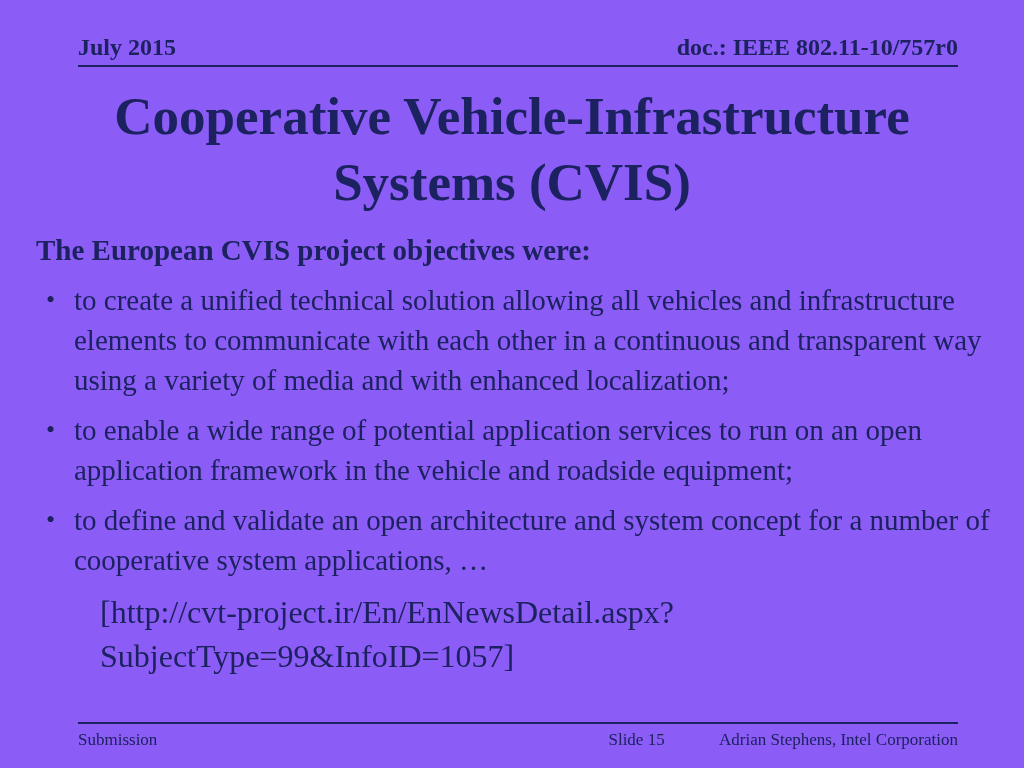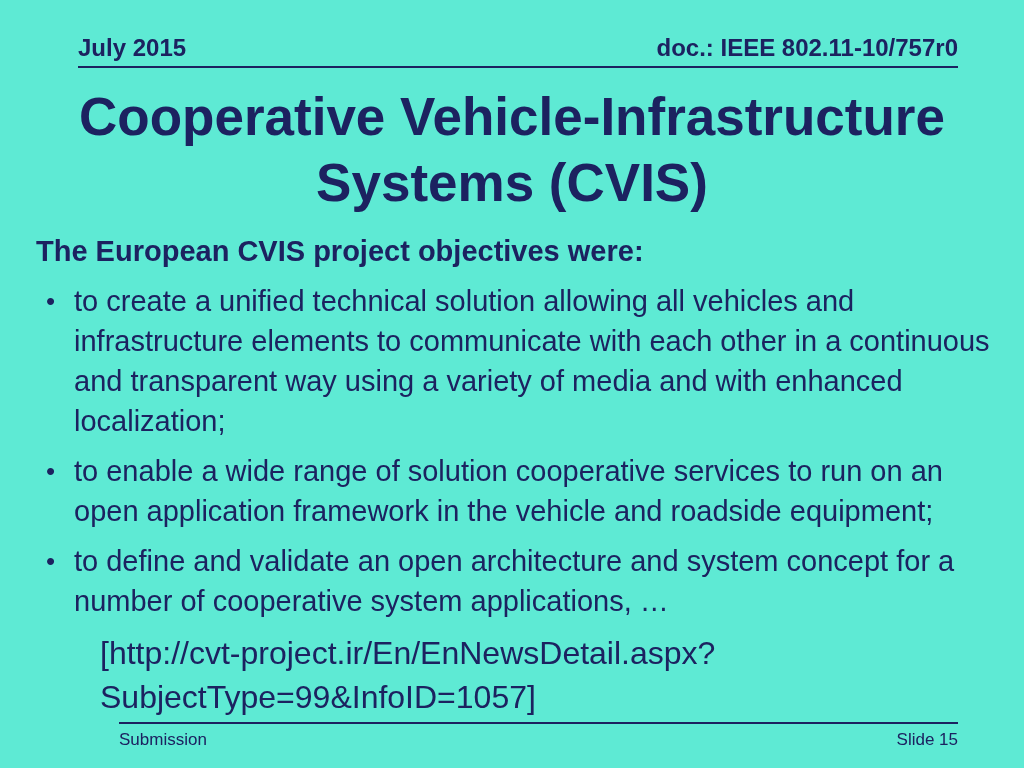--- a/index.html
+++ b/index.html
@@ -1,23 +1,23 @@
 <!DOCTYPE html>
 <html><head>
 <meta charset="utf-8">
 <style>
   * { margin: 0; padding: 0; box-sizing: border-box; }
   html, body { background: #ffffff; }
   .slide {
     position: relative;
     width: 1024px;
     height: 768px;
-    background: #5eead4;
+    background: #8b5cf6;
     color: #1c2260;
-    font-family: Liberation Sans, sans-serif;
+    font-family: Liberation Serif, serif;
     overflow: hidden;
   }
   .header {
     display: flex;
     justify-content: space-between;
     align-items: flex-end;
     margin: 34px 66px 0 78px;
     padding-bottom: 4px;
     border-bottom: 2px solid #1c2260;
     font-size: 24px;
@@ -62,21 +62,20 @@
   .footer {
     position: absolute;
     left: 78px;
     right: 66px;
     bottom: 18px;
     border-top: 2px solid #1c2260;
     padding-top: 6px;
     display: flex;
     align-items: baseline;
     font-size: 17px;
-    margin-left: 41px;
   }
   .footer .f-left  { flex: 1; text-align: left; }
   .footer .f-center{ flex: 1; text-align: right; }
   .footer .f-right { flex: 1; text-align: right; }
 </style>
 </head>
 <body>
 
 <div class="slide">
 
@@ -90,29 +89,30 @@
   <div class="body">
     <p class="intro">The European CVIS project objectives were:</p>
 
     <ul class="bullets">
       <li>
         <span class="bullet-marker">•</span>
         <span class="bullet-text">to create a unified technical solution allowing all vehicles and infrastructure elements to communicate with each other in a continuous and transparent way using a variety of media and with enhanced localization;</span>
       </li>
       <li>
         <span class="bullet-marker">•</span>
-        <span class="bullet-text">to enable a wide range of solution cooperative services to run on an open application framework in the vehicle and roadside equipment;</span>
+        <span class="bullet-text">to enable a wide range of potential application services to run on an open application framework in the vehicle and roadside equipment;</span>
       </li>
       <li>
         <span class="bullet-marker">•</span>
         <span class="bullet-text">to define and validate an open architecture and system concept for a number of cooperative system applications, …</span>
       </li>
     </ul>
 
     <p class="ref">[http://cvt-project.ir/En/EnNewsDetail.aspx?SubjectType=99&amp;InfoID=1057]</p>
   </div>
 
   <div class="footer">
     <span class="f-left">Submission</span>
     <span class="f-center">Slide 15</span>
+    <span class="f-right">Adrian Stephens, Intel Corporation</span>
   </div>
 
 </div>
 
 </body></html>

